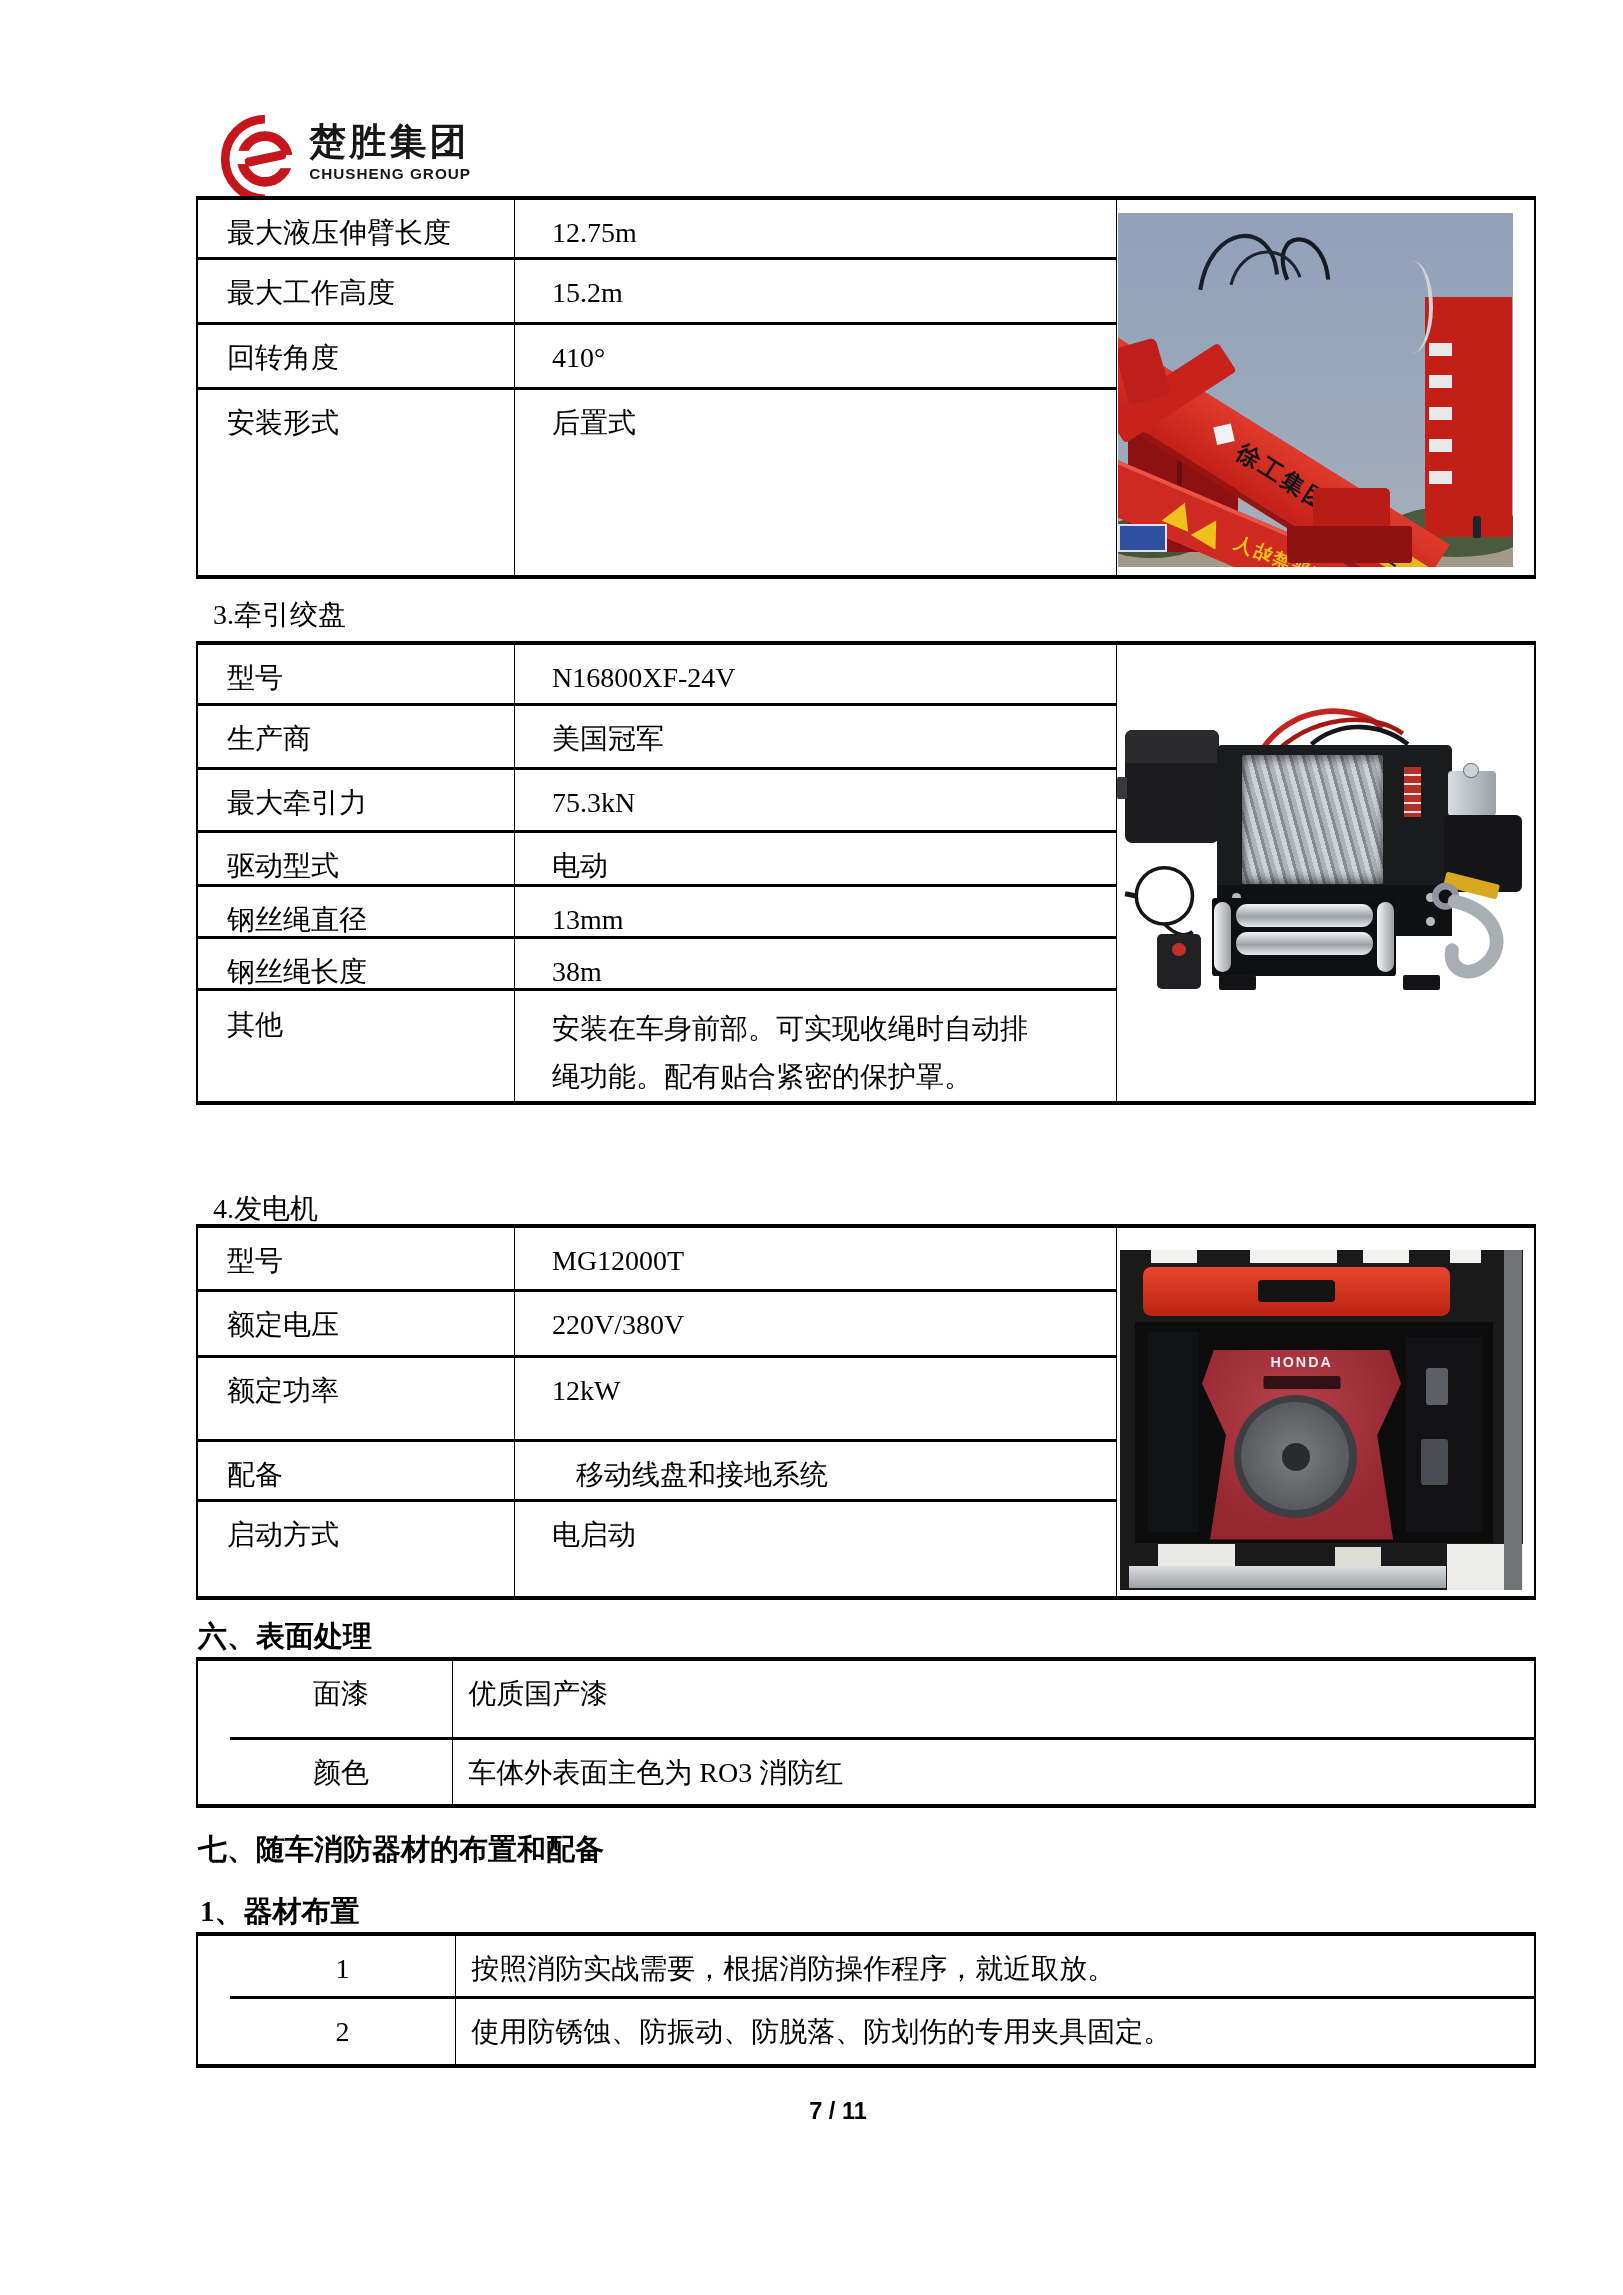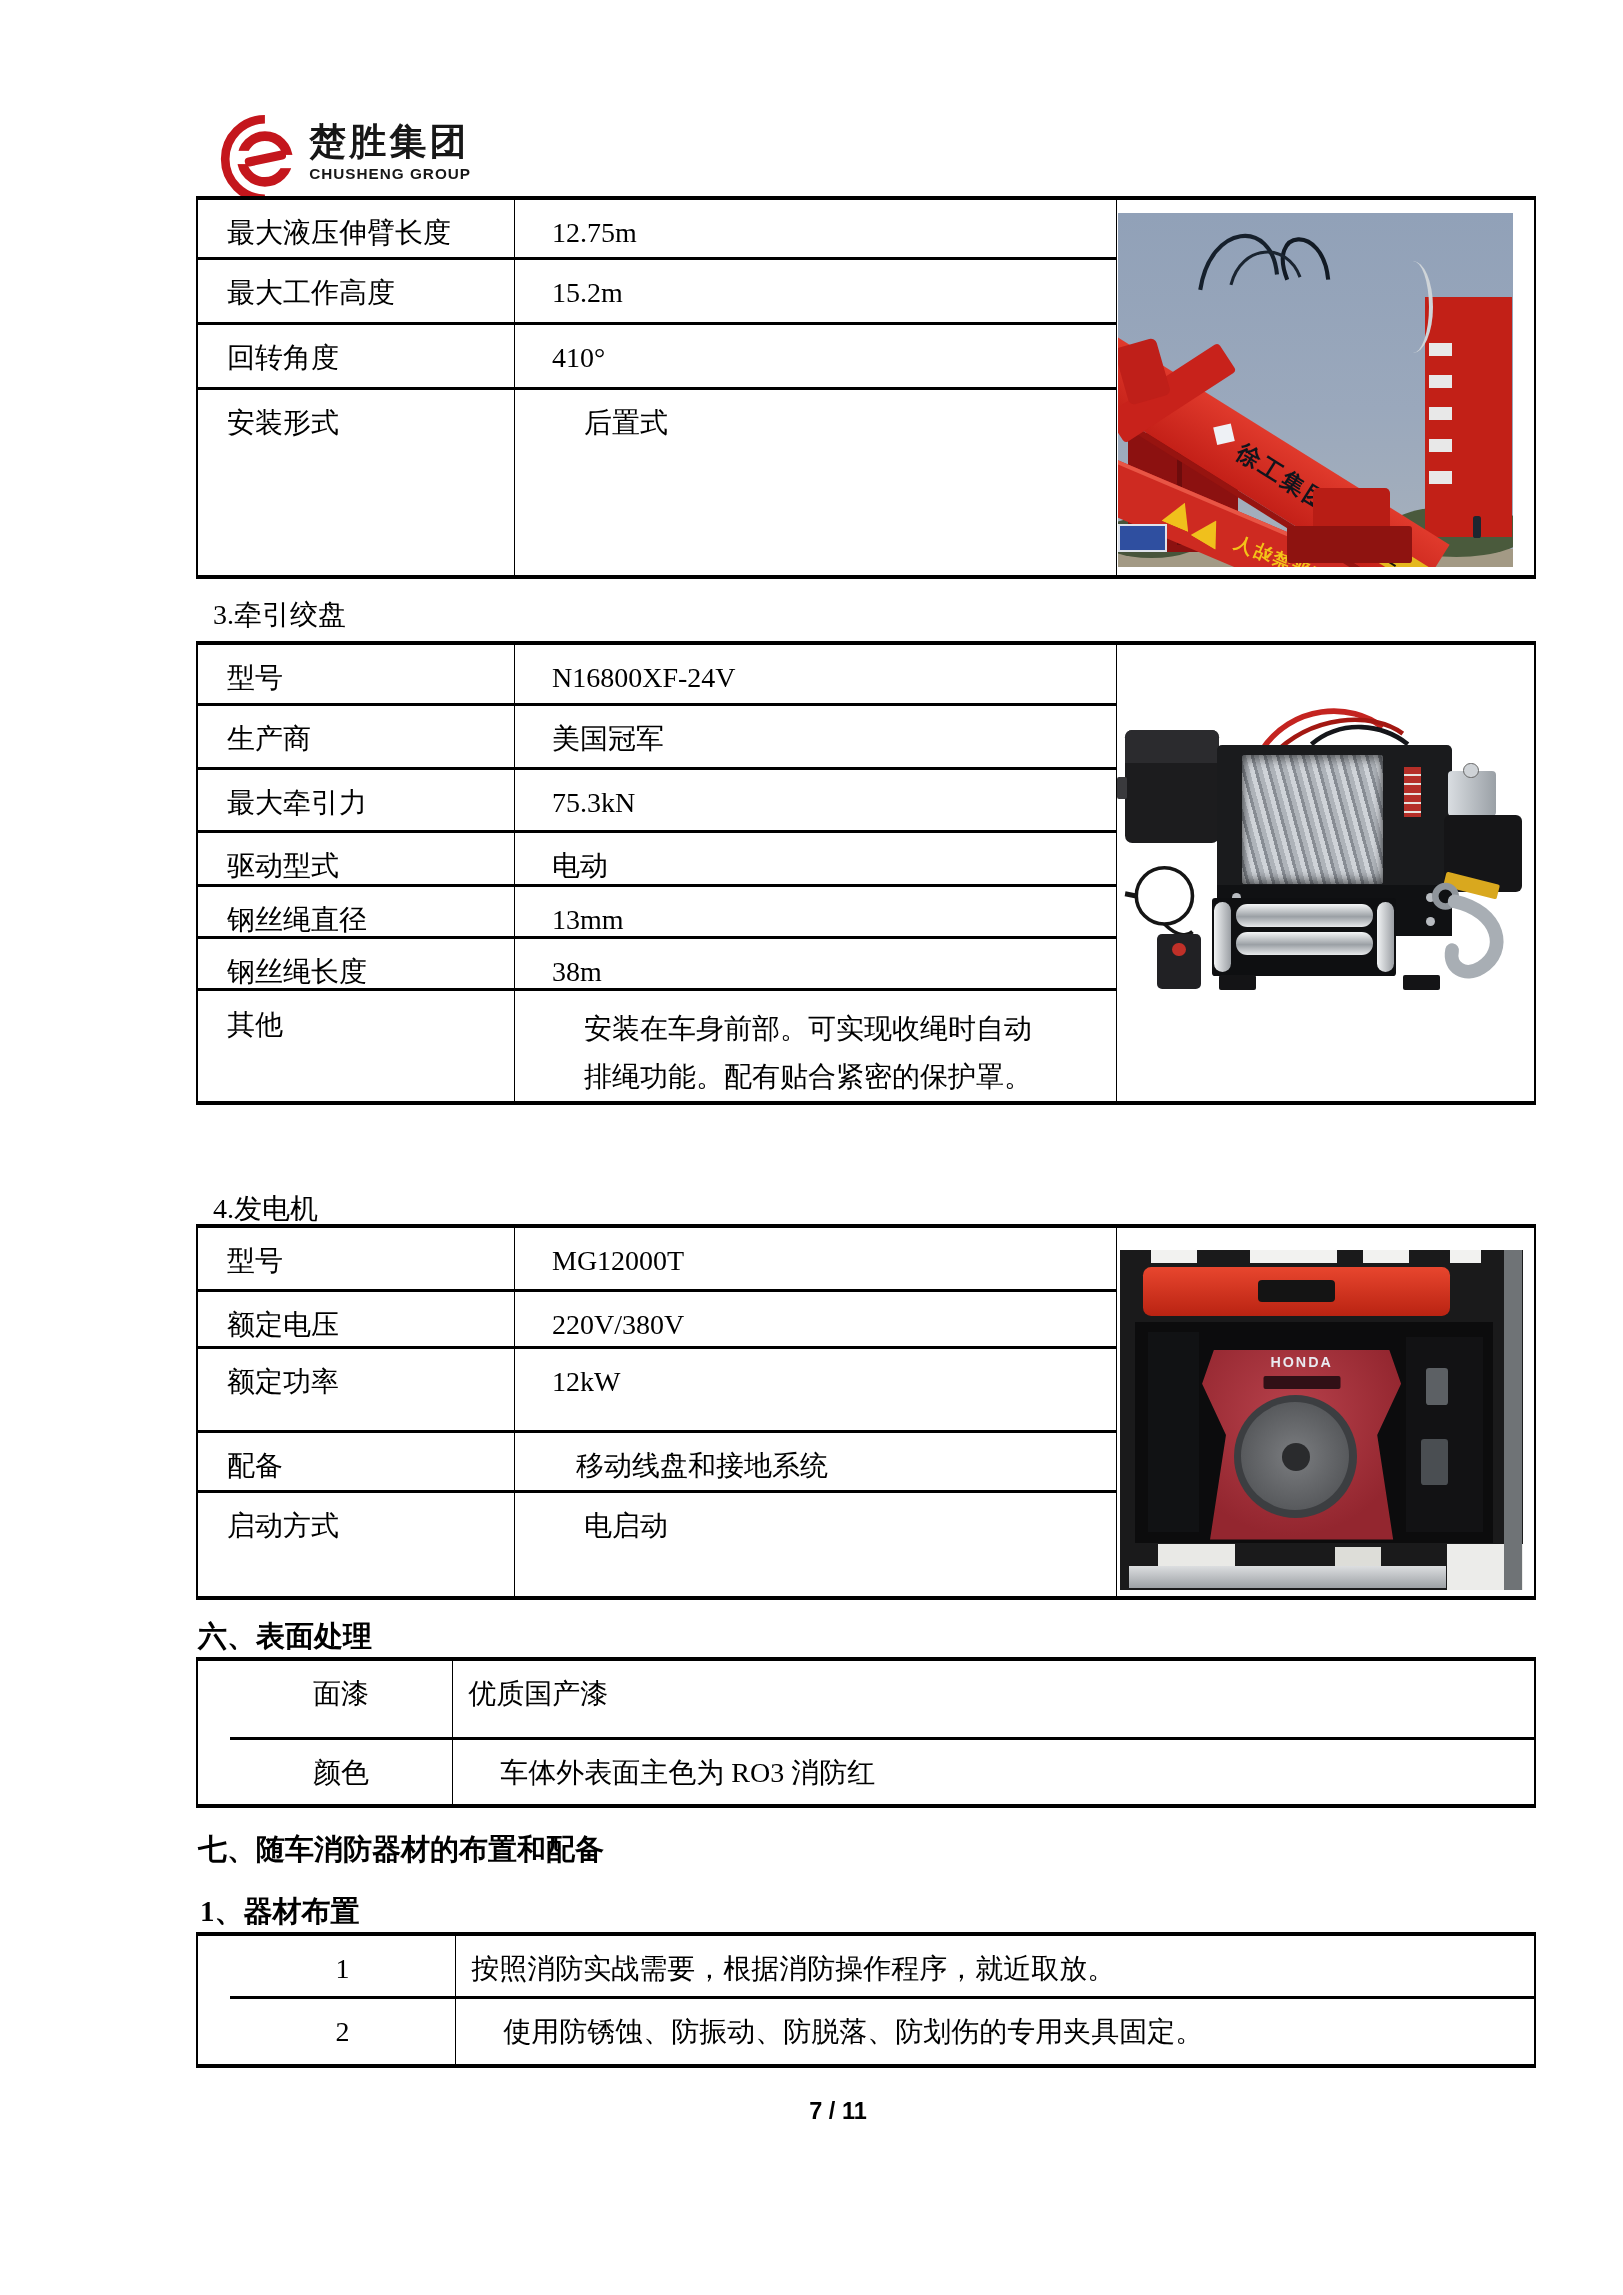--- a/index.html
+++ b/index.html
@@ -11,21 +11,21 @@
   .logo-mark{width:84px;height:92px;flex:0 0 auto;}
   .logo-text{margin-left:11.2px;padding-top:10.2px;font-family:"Liberation Sans","DejaVu Sans",sans-serif;}
   .logo-cn{font-size:37px;font-weight:bold;letter-spacing:3.1px;line-height:1.0;color:#171717;}
   .logo-en{font-size:15.3px;font-weight:bold;letter-spacing:1px;margin-top:5.1px;color:#171717;}
 
   
   .tbl{position:absolute;left:196px;width:1340px;border:2px solid #000;border-top-width:4.1px;border-bottom-width:4.1px;
        box-sizing:border-box;display:flex;background:#fff;}
   .colgrid{width:918px;flex:0 0 auto;display:flex;flex-direction:column;}
   .row{display:flex;border-bottom:3.6px solid #000;box-sizing:border-box;}
-  .row:last-child{flex:1;border-bottom:none;gap:32px;}
+  .row:last-child{flex:1;border-bottom:none;}
   .cell{box-sizing:border-box;padding-top:17.4px;font-size:28px;line-height:1.15;}
   .label{width:317px;flex:0 0 auto;border-right:1.5px solid #000;padding-left:29px;}
   .value{flex:1;padding-left:37px;}
   .imgcell{flex:1;border-left:1.5px solid #000;position:relative;background:#fff;overflow:hidden;}
 
   .tbl-simple{position:absolute;left:196px;width:1340px;border:2px solid #000;border-top-width:4.1px;border-bottom-width:4.1px;
        box-sizing:border-box;display:flex;flex-direction:column;background:#fff;padding-left:32px;}
   .tbl-simple .label{border-right:1.5px solid #000;padding-left:0;text-align:center;}
   .narrow{padding-right:79px;line-height:1.72;padding-top:13.3px;}
 
@@ -288,21 +288,21 @@
   </div>
 
   <div class="h" style="left:213px;top:1190px;">4.发电机</div>
 
   <div class="tbl" style="top:1224px;height:376px;">
     <div class="colgrid">
       <div class="row" style="height:64px;">
         <div class="cell label">型号</div>
         <div class="cell value">MG12000T</div>
       </div>
-      <div class="row" style="height:57px;">
+      <div class="row" style="height:66px;">
         <div class="cell label">额定电压</div>
         <div class="cell value">220V/380V</div>
       </div>
       <div class="row" style="height:84px;">
         <div class="cell label">额定功率</div>
         <div class="cell value">12kW</div>
       </div>
       <div class="row" style="height:60px;gap:24px;">
         <div class="cell label">配备</div>
         <div class="cell value">移动线盘和接地系统</div>

